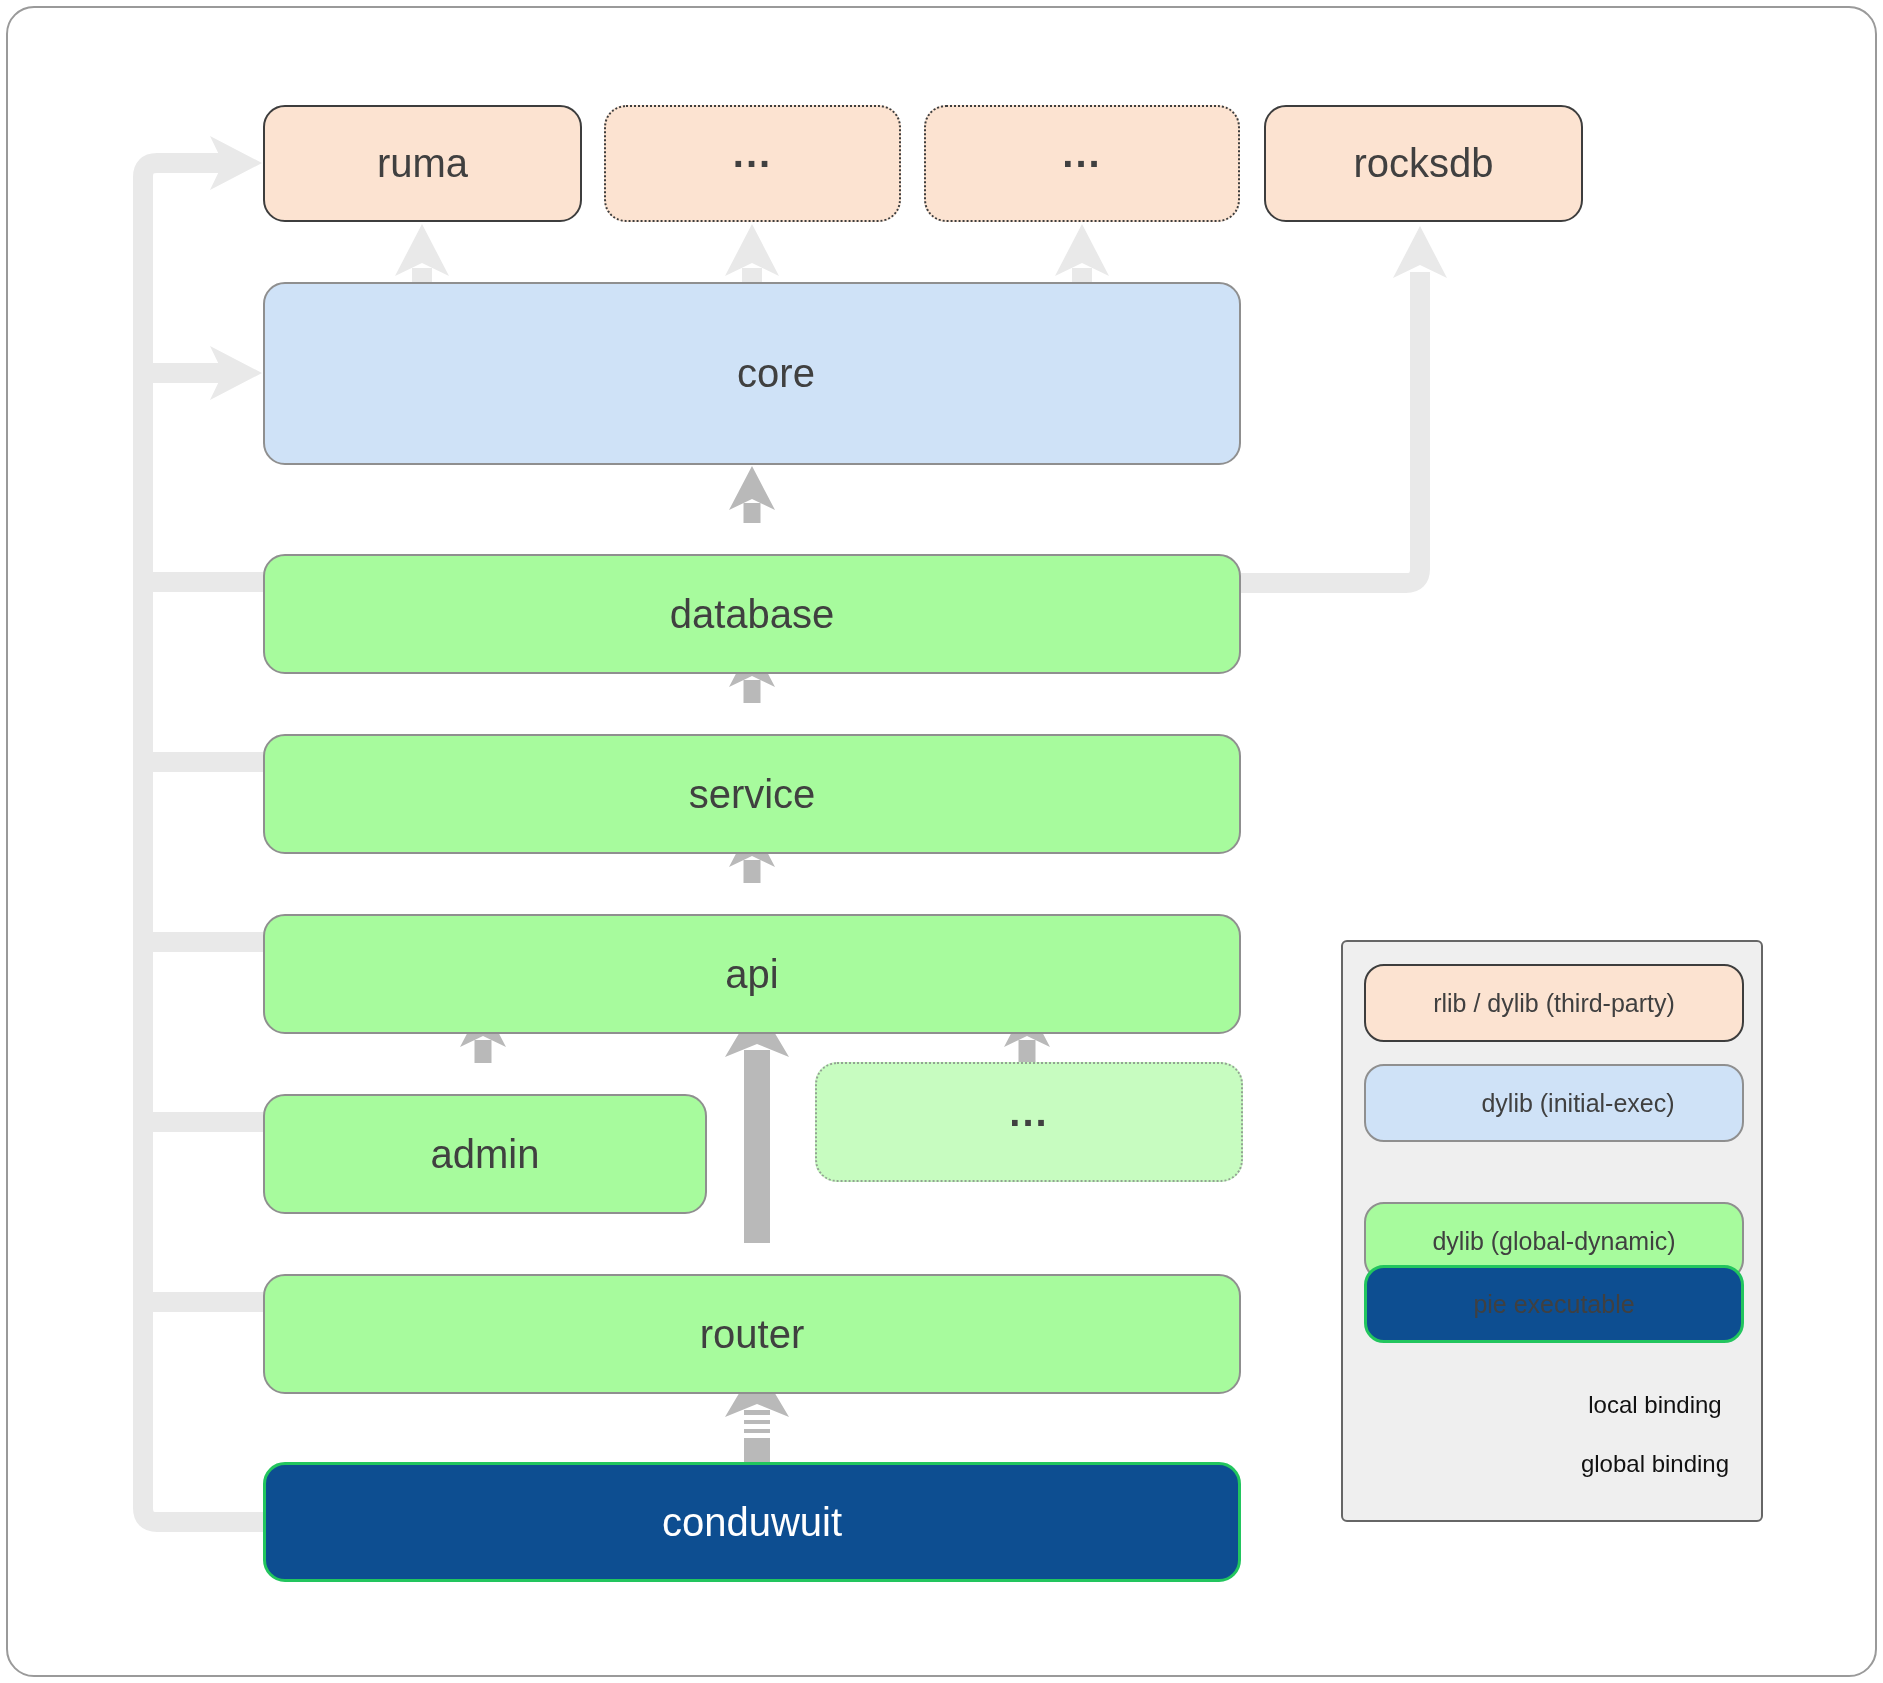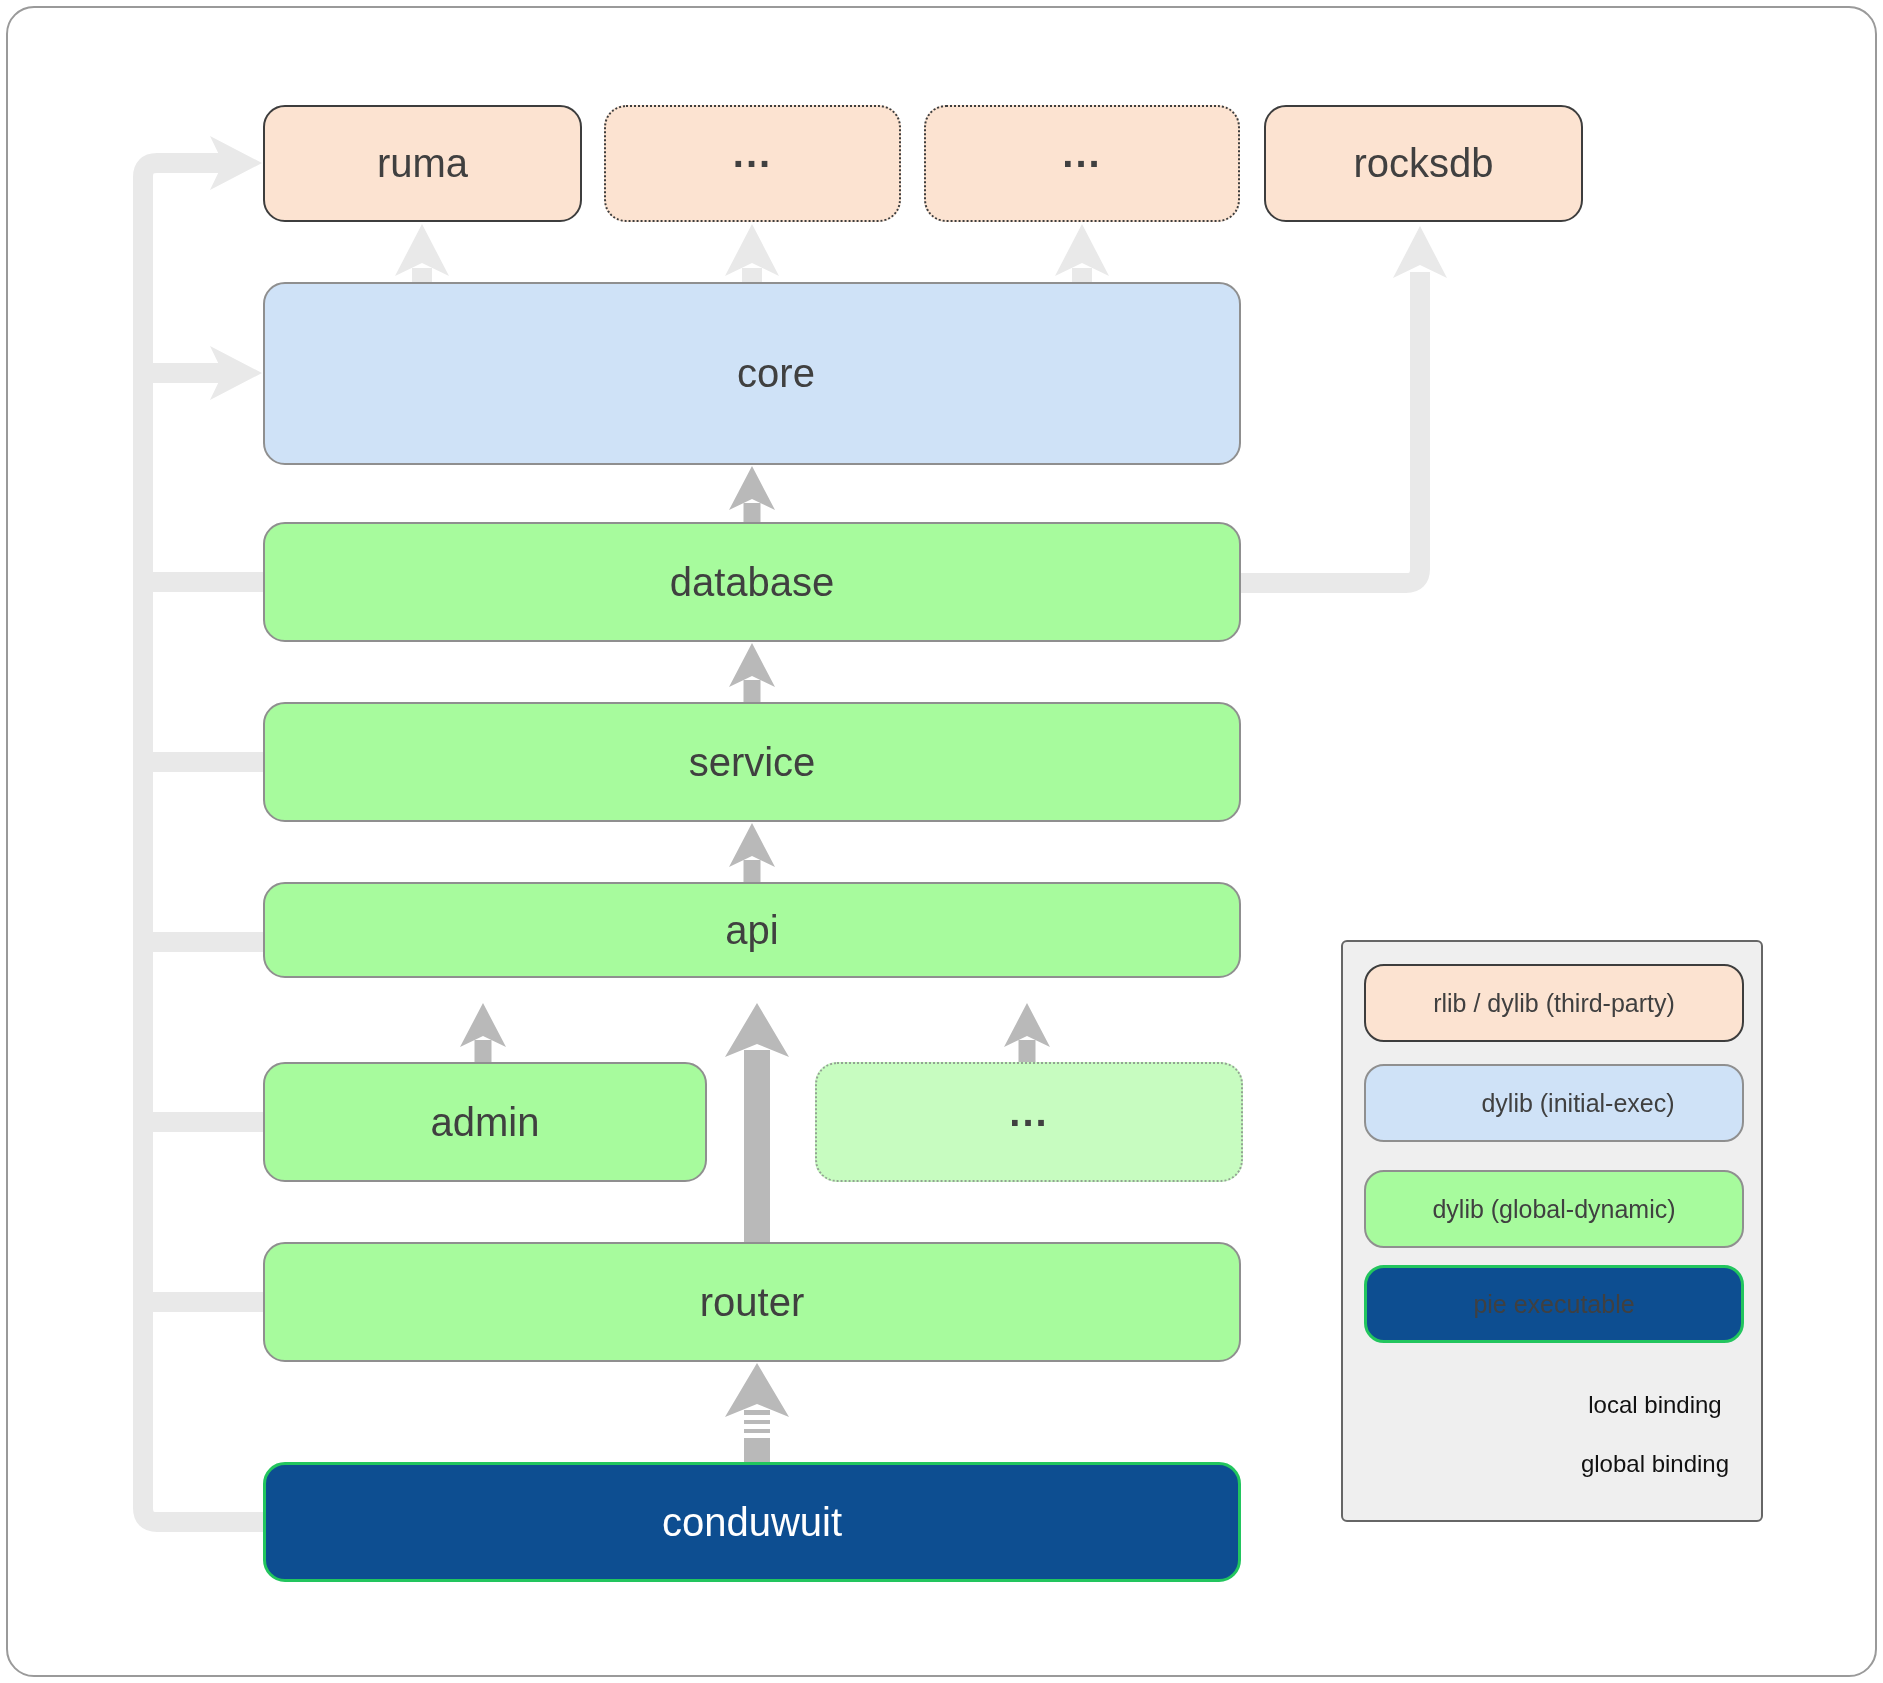--- a/index.html
+++ b/index.html
@@ -6,21 +6,21 @@
   body{width:1883px;height:1683px;position:relative;overflow:hidden;
        font-family:"Liberation Sans", sans-serif;}
   .frame{position:absolute;left:6px;top:6px;width:1867px;height:1667px;
          border:2px solid #9a9a9a;border-radius:28px;background:#ffffff;}
   svg.edges{position:absolute;left:0;top:0;width:1883px;height:1683px;}
   .node{position:absolute;box-sizing:border-box;display:flex;align-items:center;
         justify-content:center;border-radius:22px;font-size:40px;color:#404040;}
   .peach-solid {background:#fce3d1;border:2px solid #3d3d3d;}
   .peach-dotted{background:#fce3d1;border:2px dotted #3d3d3d;}
   .blue  {background:#cfe2f7;border:2px solid #8f8f8f;padding-left:48px;}
-  .green {background:#a7fb9d;border:2px solid #8f8f8f;}
+  .green {background:#a7fb9d;border:2px solid #8f8f8f;margin-top:32px;}
   .green-dotted{background:#c7fcc0;border:2px dotted #93a393;}
   .navy  {background:#0d4e91;border:3px solid #22c55e;color:#ffffff;}
   .dots{font-weight:700;transform:translateY(-10px);letter-spacing:2px;}
   .legend-panel{position:absolute;left:1341px;top:940px;width:422px;height:582px;
         box-sizing:border-box;background:#efefef;border:2px solid #666666;
         border-radius:6px;}
   .legend-item{position:absolute;left:21px;width:380px;height:78px;
         box-sizing:border-box;display:flex;align-items:center;justify-content:center;
         border-radius:20px;font-size:25px;color:#404040;}
   .legend-label{position:absolute;width:220px;height:34px;display:flex;
@@ -103,21 +103,21 @@
 
 <div class="node blue" style="left:263px;top:282px;width:978px;height:183px;">
   <span>core</span>
 </div>
 <div class="node green" style="left:263px;top:522px;width:978px;height:120px;">
   <span>database</span>
 </div>
 <div class="node green" style="left:263px;top:702px;width:978px;height:120px;">
   <span>service</span>
 </div>
-<div class="node green" style="left:263px;top:882px;width:978px;height:96px;">
+<div class="node green" style="left:263px;top:882px;width:978px;height:120px;">
   <span>api</span>
 </div>
 <div class="node green" style="left:263px;top:1062px;width:444px;height:120px;align-items:center;">
   <span>admin</span>
 </div>
 <div class="node green-dotted" style="left:815px;top:1062px;width:428px;height:120px;">
   <span class="dots">...</span>
 </div>
 <div class="node green" style="left:263px;top:1242px;width:978px;height:120px;">
   <span>router</span>

